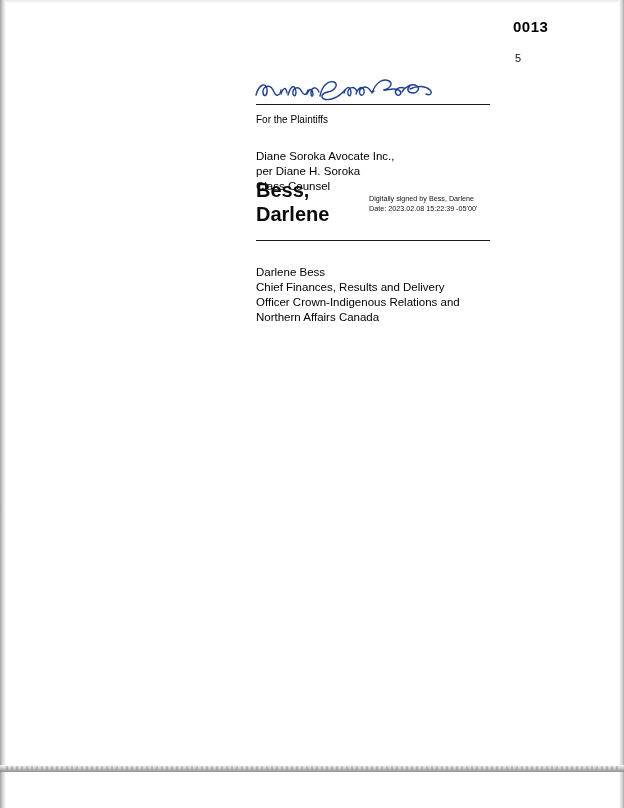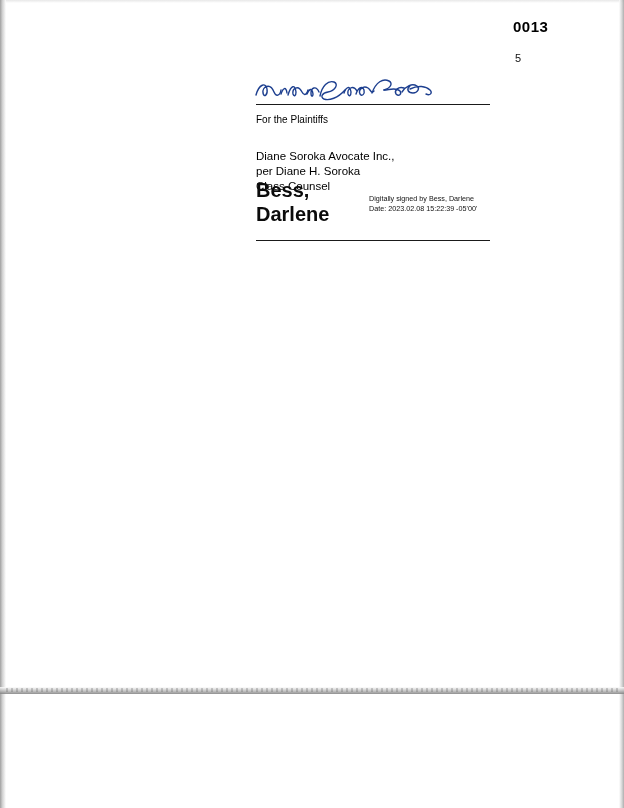--- a/index.html
+++ b/index.html
@@ -14,21 +14,21 @@
     font-family: "Liberation Sans", sans-serif;
     color: #000000;
     overflow: hidden;
   }
 
   
   .page {
     position: absolute;
     left: 0; top: 0;
     width: 624px;
-    height: 694px;
+    height: 772px;
     background: #ffffff;
   }
   .scan-edge-left {
     position: absolute;
     left: 0; top: 0;
     width: 6px;
     height: 808px;
     background: linear-gradient(to right, #8f8f8f 0%, #c9c9c9 40%, #ffffff 100%);
     opacity: .85;
   }
@@ -213,15 +213,19 @@
 Darlene</div>
       <div class="digital-sig-meta">
         <div>Digitally signed by Bess, Darlene</div>
         <div>Date: 2023.02.08 15:22:39 -05'00'</div>
       </div>
     </div>
 
     <div class="sig-rule-2"></div>
 
 
+    <div class="sig-party justify">Darlene Bess
+Chief  Finances,  Results  and  Delivery
+Officer  Crown-Indigenous  Relations  and
+Northern Affairs Canada</div>
   </div>
 
 </div>
 
 </body></html>

